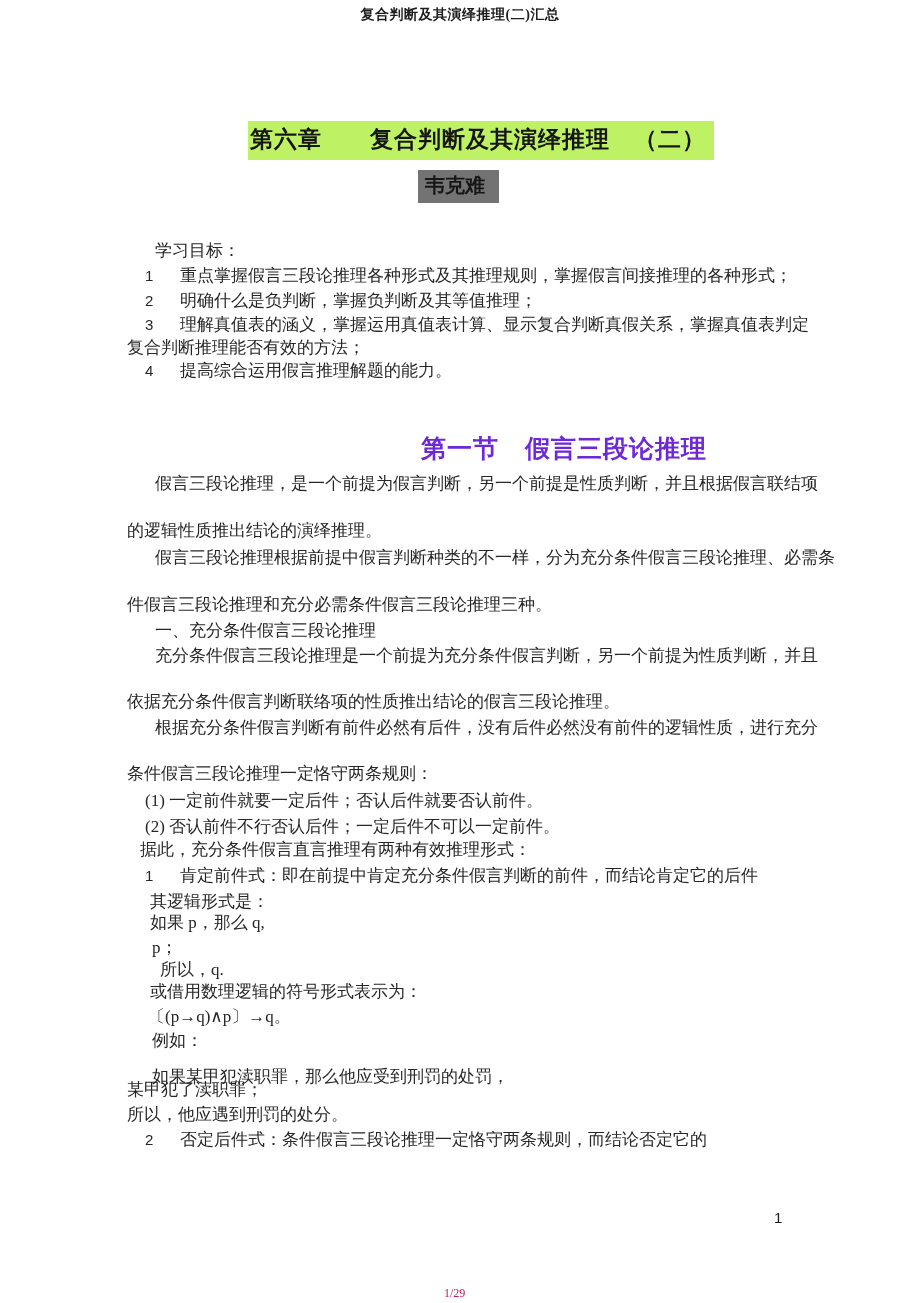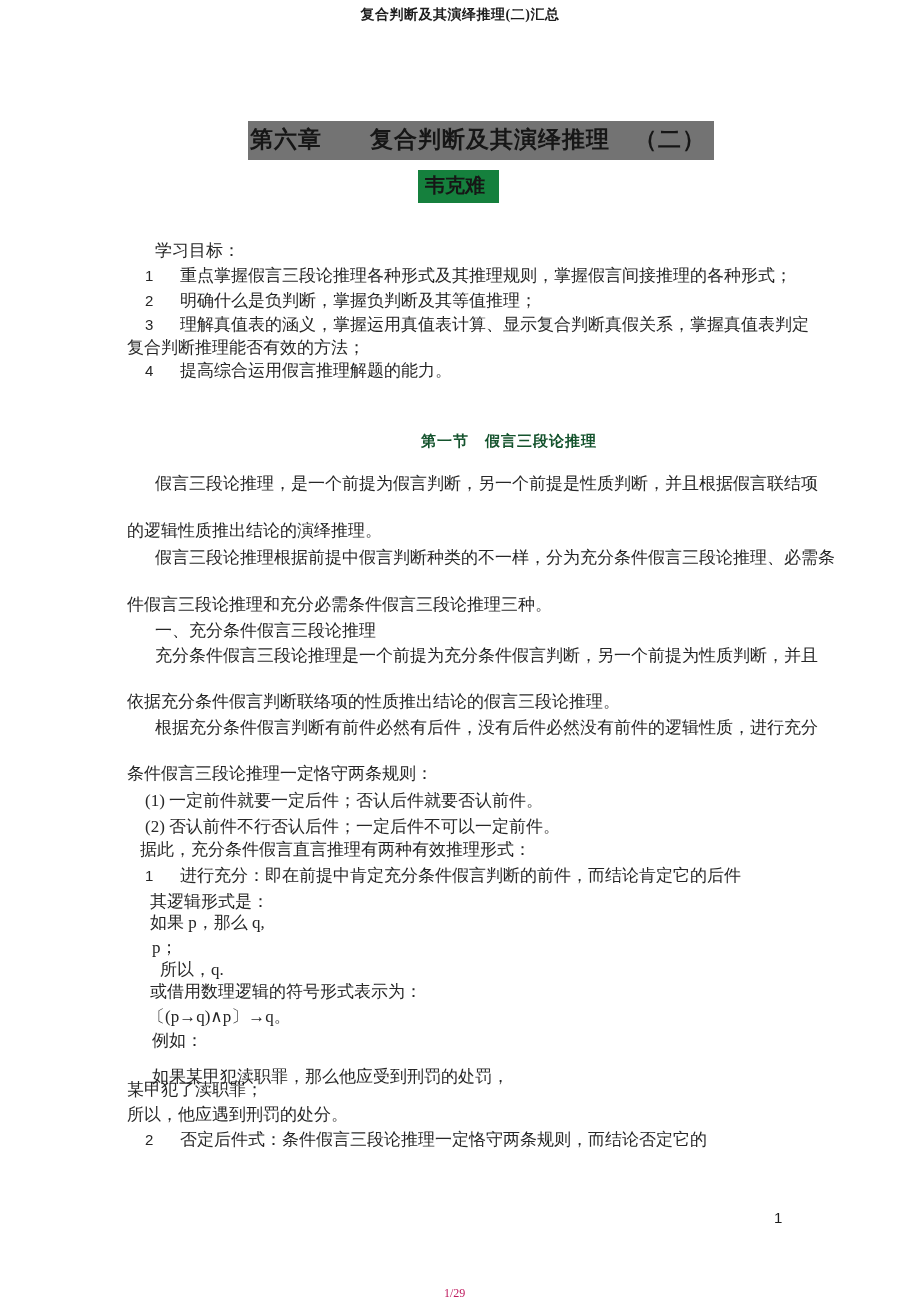--- a/index.html
+++ b/index.html
@@ -25,50 +25,50 @@
     font-size: 14px;
     font-weight: bold;
     letter-spacing: 0.5px;
     color: #1d1d1d;
   }
   
   .chapter-title {
     position: absolute;
     top: 121px;
     left: 248px;
-    background: #737373;
+    background: #bef264;
     font-size: 23px;
     font-weight: bold;
     letter-spacing: 1px;
     padding: 3px 8px 5px 2px;
     white-space: nowrap;
     color: #161616;
   }
   
   .author {
     position: absolute;
     top: 170px;
     left: 418px;
-    background: #15803d;
+    background: #737373;
     font-size: 20px;
     font-weight: bold;
     padding: 2px 14px 4px 7px;
     white-space: nowrap;
     color: #161616;
   }
   
   .section-title {
     position: absolute;
     top: 432px;
     left: 421px;
-    font-size: 15px;
+    font-size: 25px;
     font-weight: bold;
     letter-spacing: 1px;
     white-space: nowrap;
-    color: #14532d;
+    color: #6d28d9;
   }
   
   .line {
     position: absolute;
     font-size: 17px;
     line-height: 20px;
     white-space: nowrap;
     color: #262626;
   }
   .line .n {
@@ -118,21 +118,21 @@
     <div class="line" style="left: 155px; top: 548px;">假言三段论推理根据前提中假言判断种类的不一样，分为充分条件假言三段论推理、必需条</div>
     <div class="line" style="left: 127px; top: 595px;">件假言三段论推理和充分必需条件假言三段论推理三种。</div>
     <div class="line" style="left: 155px; top: 621px;">一、充分条件假言三段论推理</div>
     <div class="line" style="left: 155px; top: 646px;">充分条件假言三段论推理是一个前提为充分条件假言判断，另一个前提为性质判断，并且</div>
     <div class="line" style="left: 127px; top: 692px;">依据充分条件假言判断联络项的性质推出结论的假言三段论推理。</div>
     <div class="line" style="left: 155px; top: 718px;">根据充分条件假言判断有前件必然有后件，没有后件必然没有前件的逻辑性质，进行充分</div>
     <div class="line" style="left: 127px; top: 764px;">条件假言三段论推理一定恪守两条规则：</div>
     <div class="line" style="left: 145px; top: 791px;">(1) 一定前件就要一定后件；否认后件就要否认前件。</div>
     <div class="line" style="left: 145px; top: 817px;">(2) 否认前件不行否认后件；一定后件不可以一定前件。</div>
     <div class="line" style="left: 140px; top: 840px; text-align: right;">据此，充分条件假言直言推理有两种有效推理形式：</div>
-    <div class="line" style="left: 145px; top: 866px;"><span class="n">1</span><span>进行充分：即在前提中肯定充分条件假言判断的前件，而结论肯定它的后件</span></div>
+    <div class="line" style="left: 145px; top: 866px;"><span class="n">1</span><span>肯定前件式：即在前提中肯定充分条件假言判断的前件，而结论肯定它的后件</span></div>
     <div class="line" style="left: 150px; top: 892px;">其逻辑形式是：</div>
     <div class="line" style="left: 150px; top: 913px;">如果 p，那么 q,</div>
     <div class="line" style="left: 152px; top: 938px;">p；</div>
     <div class="line" style="left: 160px; top: 960px;">所以，q.</div>
     <div class="line" style="left: 150px; top: 982px;">或借用数理逻辑的符号形式表示为：</div>
     <div class="line" style="left: 148px; top: 1007px;">〔(p→q)∧p〕→q。</div>
     <div class="line" style="left: 152px; top: 1031px;">例如：</div>
     <div class="line" style="left: 152px; top: 1055px; margin-top: 12px;">如果某甲犯渎职罪，那么他应受到刑罚的处罚，</div>
     <div class="line" style="left: 127px; top: 1080px;">某甲犯了渎职罪；</div>
     <div class="line" style="left: 127px; top: 1105px;">所以，他应遇到刑罚的处分。</div>

